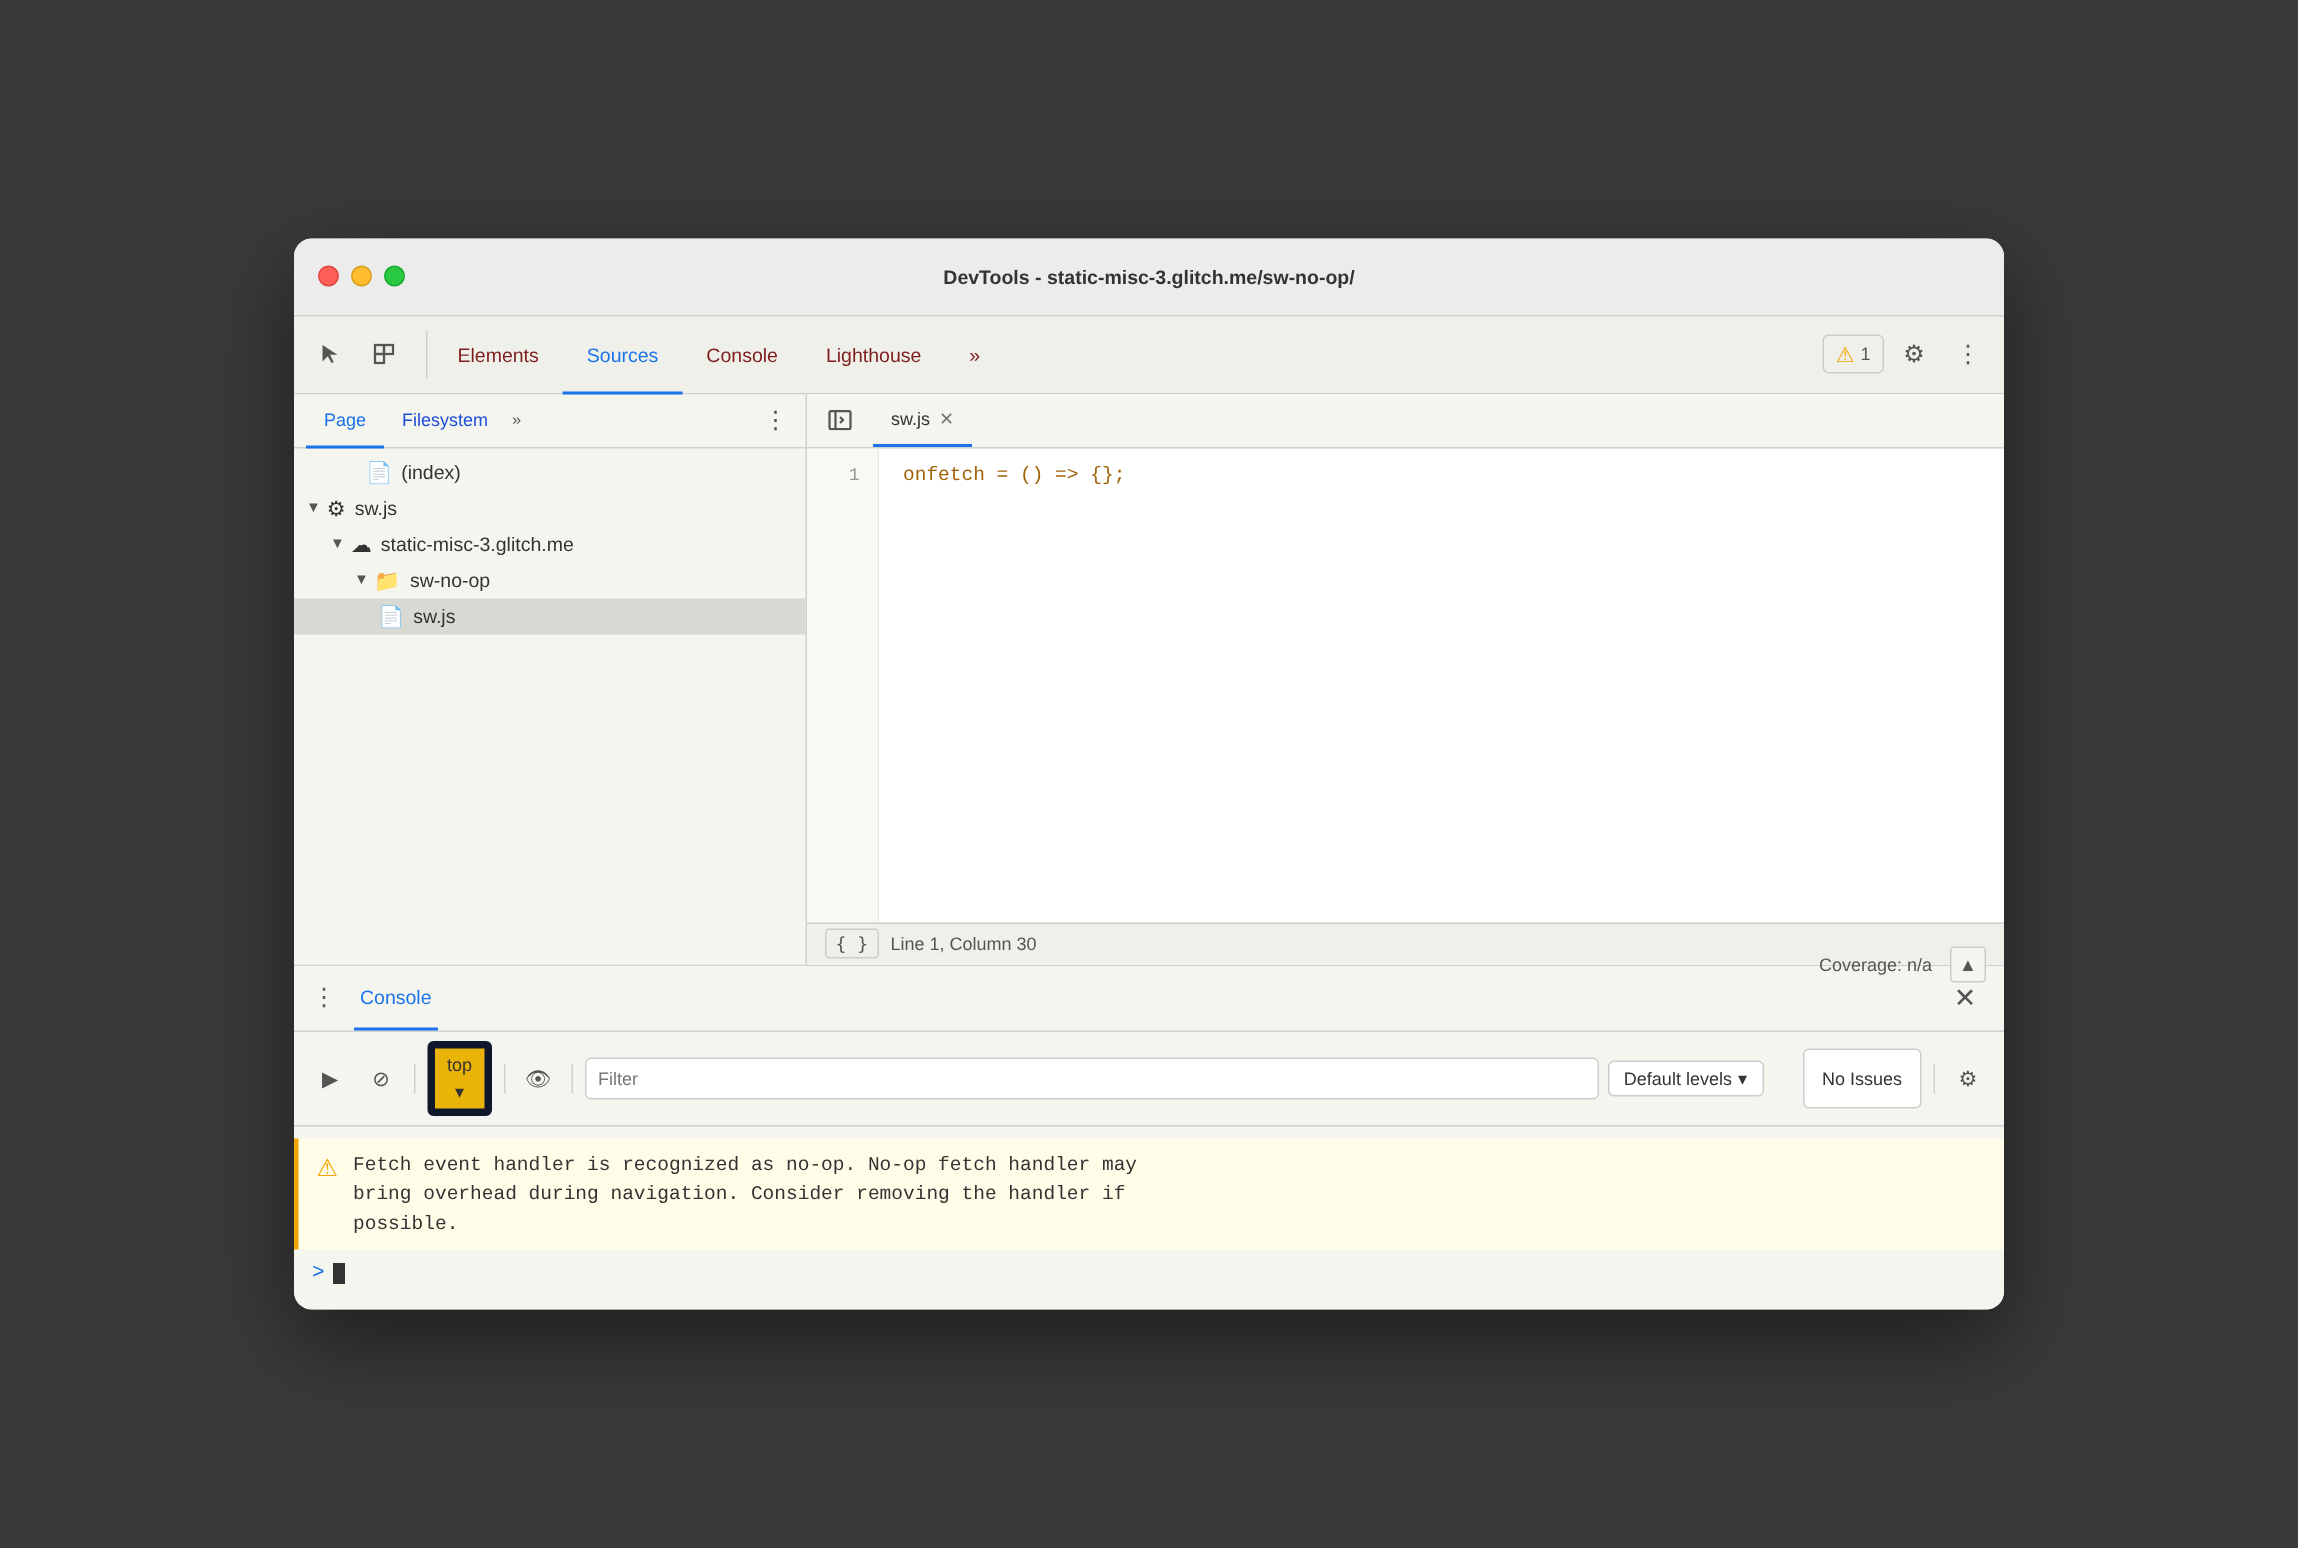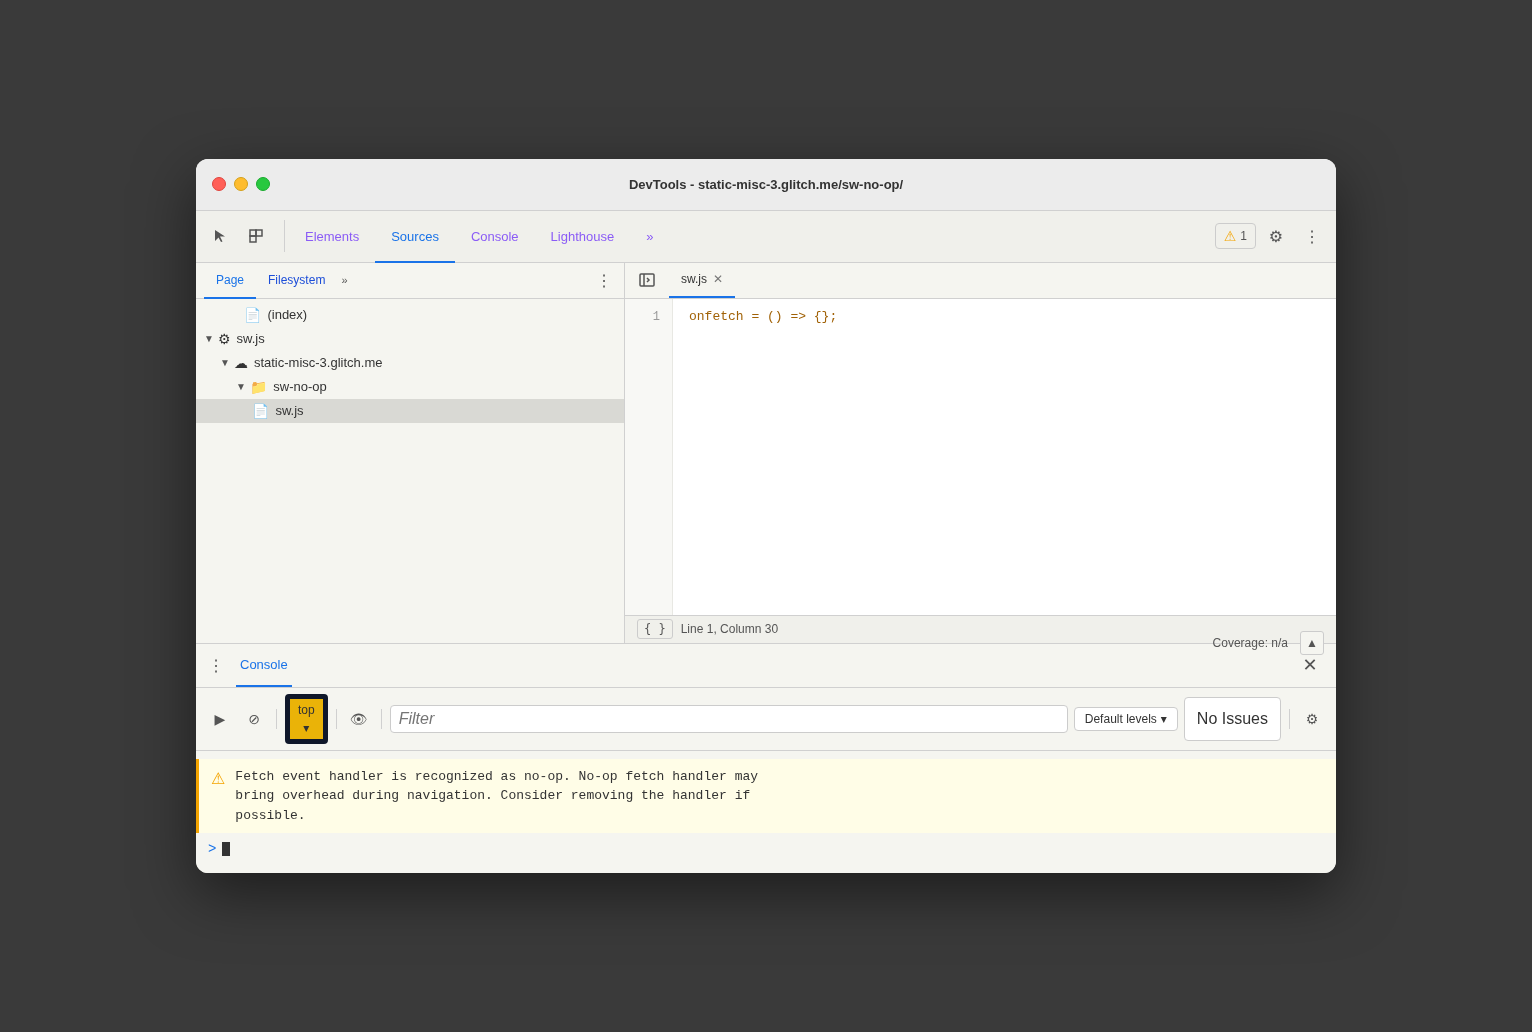--- a/index.html
+++ b/index.html
@@ -86,21 +86,21 @@
       align-items: flex-end;
       height: 100%;
       flex: 1;
     }
     .tab {
       padding: 0 16px;
       height: 100%;
       display: flex;
       align-items: center;
       font-size: 13px;
-      color: #8b5cf6;
+      color: #7f1d1d;
       cursor: pointer;
       border-bottom: 2px solid transparent;
       white-space: nowrap;
       position: relative;
       top: 1px;
     }
     .tab.active {
       color: #1a73e8;
       border-bottom: 2px solid #1a73e8;
       font-weight: 500;
@@ -123,21 +123,21 @@
       cursor: pointer;
     }
     .warning-icon { color: #f4a400; font-size: 14px; }
     
     .main-content {
       display: flex;
       height: 380px;
     }
     
     .left-panel {
-      width: 429px;
+      width: 342px;
       border-right: 1px solid #d0d0d0;
       display: flex;
       flex-direction: column;
       background: #f5f5f0;
     }
     .panel-tabs {
       display: flex;
       align-items: center;
       padding: 0 8px;
       border-bottom: 1px solid #d0d0d0;
@@ -387,50 +387,50 @@
       cursor: pointer;
       background: #eab308;
       flex-direction: column;
     }
     .filter-input {
       flex: 1;
       height: 28px;
       border: 1px solid #ccc;
       border-radius: 4px;
       padding: 0 8px;
-      font-size: 16px;
+      font-size: 12px;
       color: #ec4899;
       background: #fff;
       outline: none;
-      font-style: italic;
     }
     .default-levels-btn {
       display: flex;
       align-items: center;
       gap: 4px;
       padding: 4px 10px;
       border: 1px solid #ccc;
       border-radius: 4px;
       font-size: 12px;
       color: #333;
       cursor: pointer;
       background: #fff;
       white-space: nowrap;
     }
     .no-issues-btn {
       display: flex;
       align-items: center;
       padding: 12px 12px;
       border: 1px solid #ccc;
       border-radius: 4px;
-      font-size: 16px;
+      font-size: 12px;
       color: #333;
       cursor: pointer;
       background: #fff;
       white-space: nowrap;
+      margin-left: 20px;
     }
     .console-gear-btn {
       width: 28px;
       height: 28px;
       display: flex;
       align-items: center;
       justify-content: center;
       cursor: pointer;
       color: #555;
       font-size: 14px;

